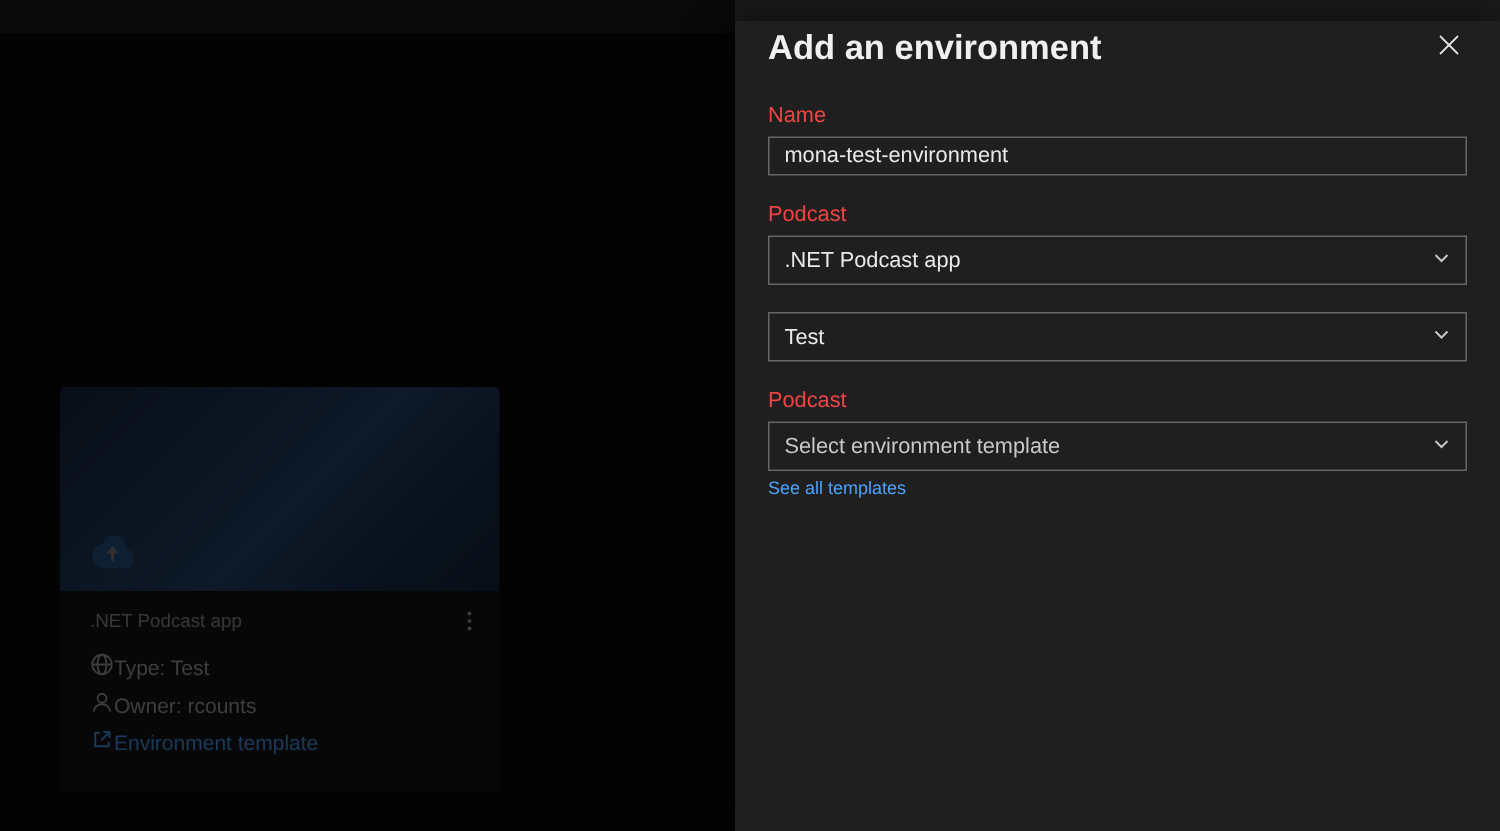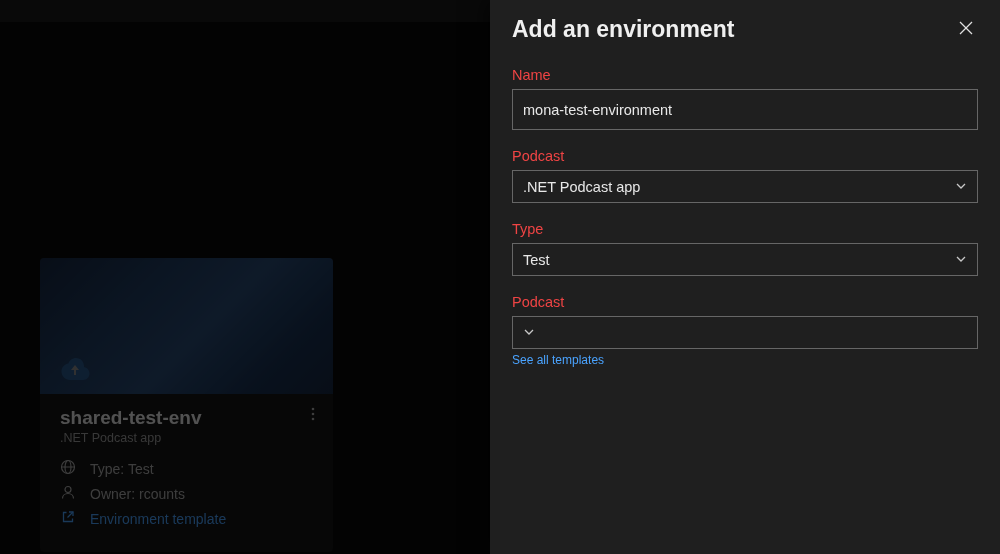--- a/index.html
+++ b/index.html
@@ -54,21 +54,21 @@
     margin-bottom: 2px;
   }
   .env-card .subtitle {
     font-size: 12.5px;
     color: #a0a0a0;
     margin-bottom: 14px;
   }
   .env-card .meta-row {
     display: flex;
     align-items: center;
-    gap: 14px;
+    gap: 0;
     font-size: 14px;
     color: #b0b0b0;
     margin-top: 6px;
   }
   .env-card .meta-row.link { color: #4aa3ff; }
   .env-card .meta-row svg { flex-shrink: 0; }
   .env-card .more {
     position: absolute;
     right: 12px;
     top: 12px;
@@ -80,24 +80,24 @@
   .dim {
     position: absolute;
     inset: 0;
     right: 510px;
     background: rgba(0,0,0,0.65);
   }
 
   
   .panel {
     position: absolute;
-    top: 0; right: 0; bottom: 0;
+    top: 14px; right: 0; bottom: 0;
     width: 510px;
     background: #1f1f1f;
-    padding: 16px 22px 22px 22px;
+    padding: 4px 22px 22px 22px;
     box-shadow: -4px 0 20px rgba(0,0,0,0.6);
   }
   .panel-header {
     display: flex;
     align-items: center;
     justify-content: space-between;
     margin-bottom: 24px;
   }
   .panel-title {
     font-size: 23px;
@@ -114,21 +114,21 @@
 
   .field { margin-bottom: 18px; }
   .field-label {
     display: block;
     font-size: 14.5px;
     color: #ef4444;
     margin-bottom: 6px;
   }
   .text-input {
     width: 100%;
-    height: 41px;
+    height: 26px;
     background: #1f1f1f;
     border: 1px solid #666;
     color: #e8e8e8;
     padding: 0 10px;
     font-size: 14.5px;
     font-family: inherit;
     outline: none;
   }
   .select {
     width: 100%;
@@ -169,21 +169,20 @@
       </span>
     </div>
     <div class="body">
       <div class="more">
         <svg width="16" height="16" viewBox="0 0 16 16">
             <circle cx="8" cy="3" r="1.3" fill="currentColor"></circle>
             <circle cx="8" cy="8" r="1.3" fill="currentColor"></circle>
             <circle cx="8" cy="13" r="1.3" fill="currentColor"></circle>
           </svg>
       </div>
-      <div class="title">shared-test-env</div>
       <div class="subtitle">.NET Podcast app</div>
 
       <div class="meta-row">
         <span>
           <svg width="16" height="16" viewBox="0 0 16 16" fill="none" stroke="#b0b0b0" stroke-width="1.2">
             <circle cx="8" cy="8" r="6.5"></circle>
             <ellipse cx="8" cy="8" rx="3" ry="6.5"></ellipse>
             <line x1="1.5" y1="8" x2="14.5" y2="8"></line>
           </svg>
         </span>
@@ -240,34 +239,34 @@
       <span>.NET Podcast app</span>
       <span class="chevron">
         <svg width="12" height="12" viewBox="0 0 12 12" fill="none" stroke="currentColor" stroke-width="1.3">
             <path d="M2 4l4 4 4-4"></path>
           </svg>
       </span>
     </div>
   </div>
 
   <div class="field">
-    <label class="field-label">Type</label>
     <div class="select">
       <span>Test</span>
       <span class="chevron">
         <svg width="12" height="12" viewBox="0 0 12 12" fill="none" stroke="currentColor" stroke-width="1.3">
             <path d="M2 4l4 4 4-4"></path>
           </svg>
       </span>
     </div>
   </div>
 
   <div class="field">
     <label class="field-label">Podcast</label>
     <div class="select placeholder">
+      <span>Select environment template</span>
       <span class="chevron">
         <svg width="12" height="12" viewBox="0 0 12 12" fill="none" stroke="currentColor" stroke-width="1.3">
             <path d="M2 4l4 4 4-4"></path>
           </svg>
       </span>
     </div>
     <a class="link-text">See all templates</a>
   </div>
 </div>
 

